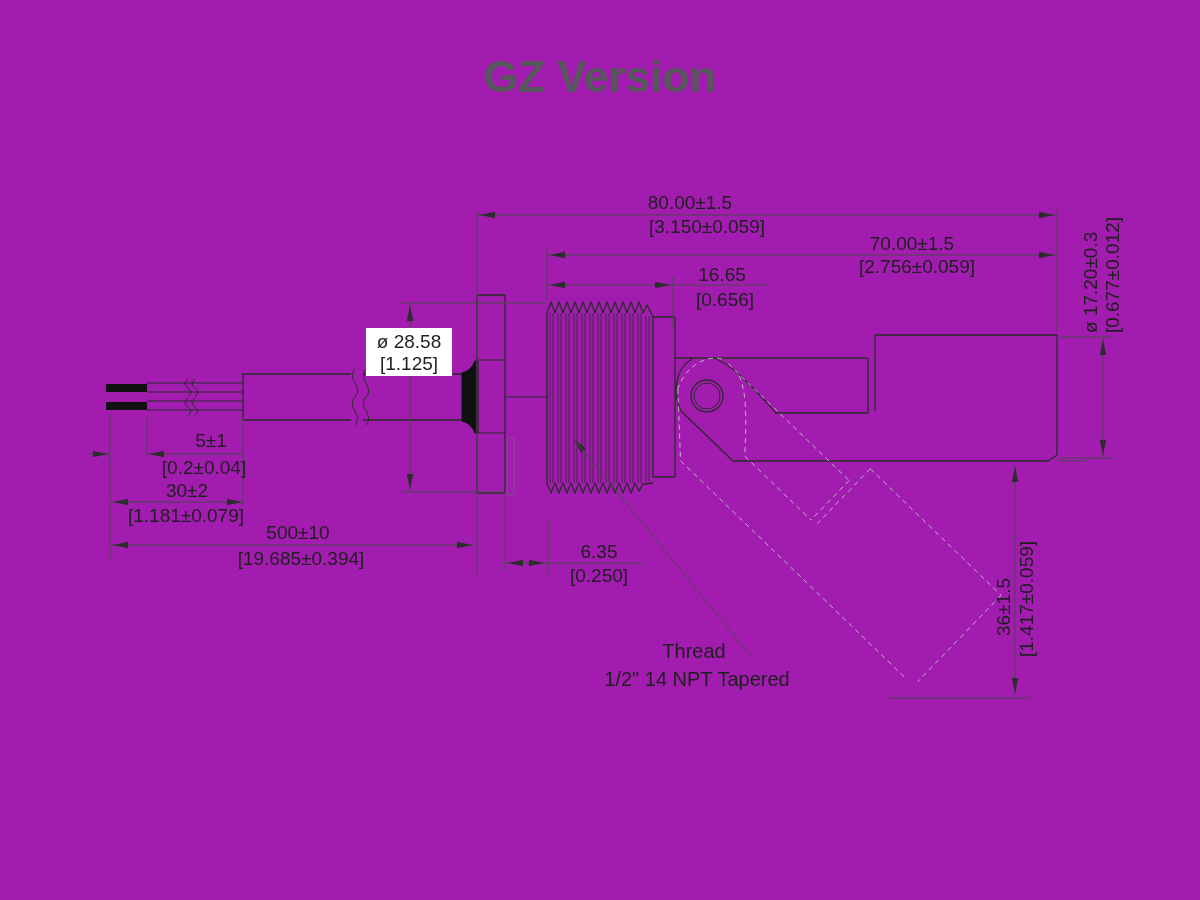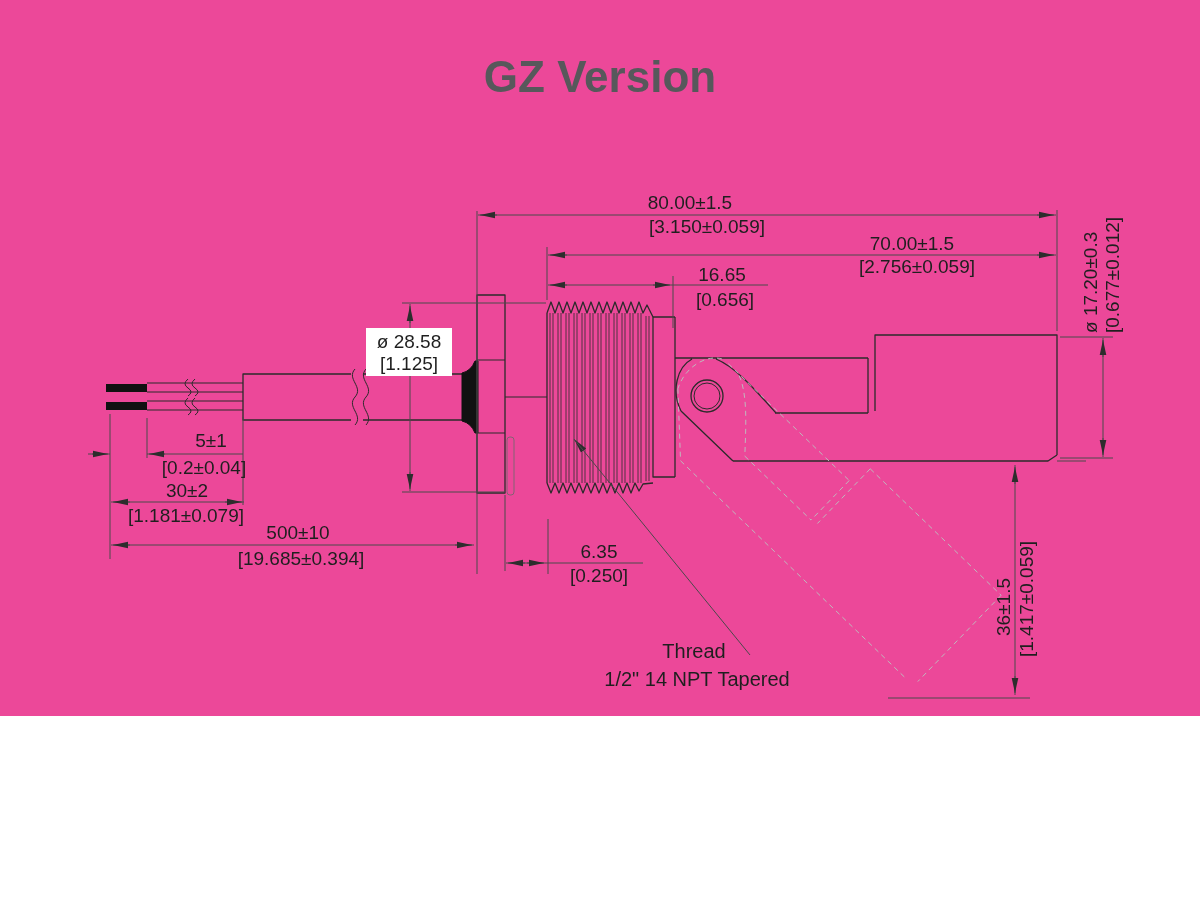--- a/index.html
+++ b/index.html
@@ -1,16 +1,16 @@
 <!DOCTYPE html>
 <html><head>
 <meta charset="utf-8">
 <style>
   html,body{margin:0;padding:0;background:#ffffff;}
-  .stage{position:relative;width:1200px;height:716px;background:#ec4899;overflow:hidden;
+  .stage{position:relative;width:1200px;height:900px;background:#a21caf;overflow:hidden;
          font-family:"Liberation Sans",sans-serif;}
   svg{position:absolute;left:0;top:0;}
   .part{stroke:#2b2b2b;stroke-width:1.3;fill:none;stroke-linejoin:round;}
   .partthin{stroke:#2b2b2b;stroke-width:1;fill:none;}
   .dim{stroke:#4a4a4b;stroke-width:1;fill:none;}
   .dash{stroke:#bdbdbe;stroke-width:0.9;fill:none;stroke-dasharray:5 4;}
   .dtext{font-size:19px;fill:#1f1f1f;}
   .ntext{font-size:20px;fill:#1f1f1f;}
   .title{font-size:44px;font-weight:bold;fill:#57585b;}
   .mid{text-anchor:middle;}

